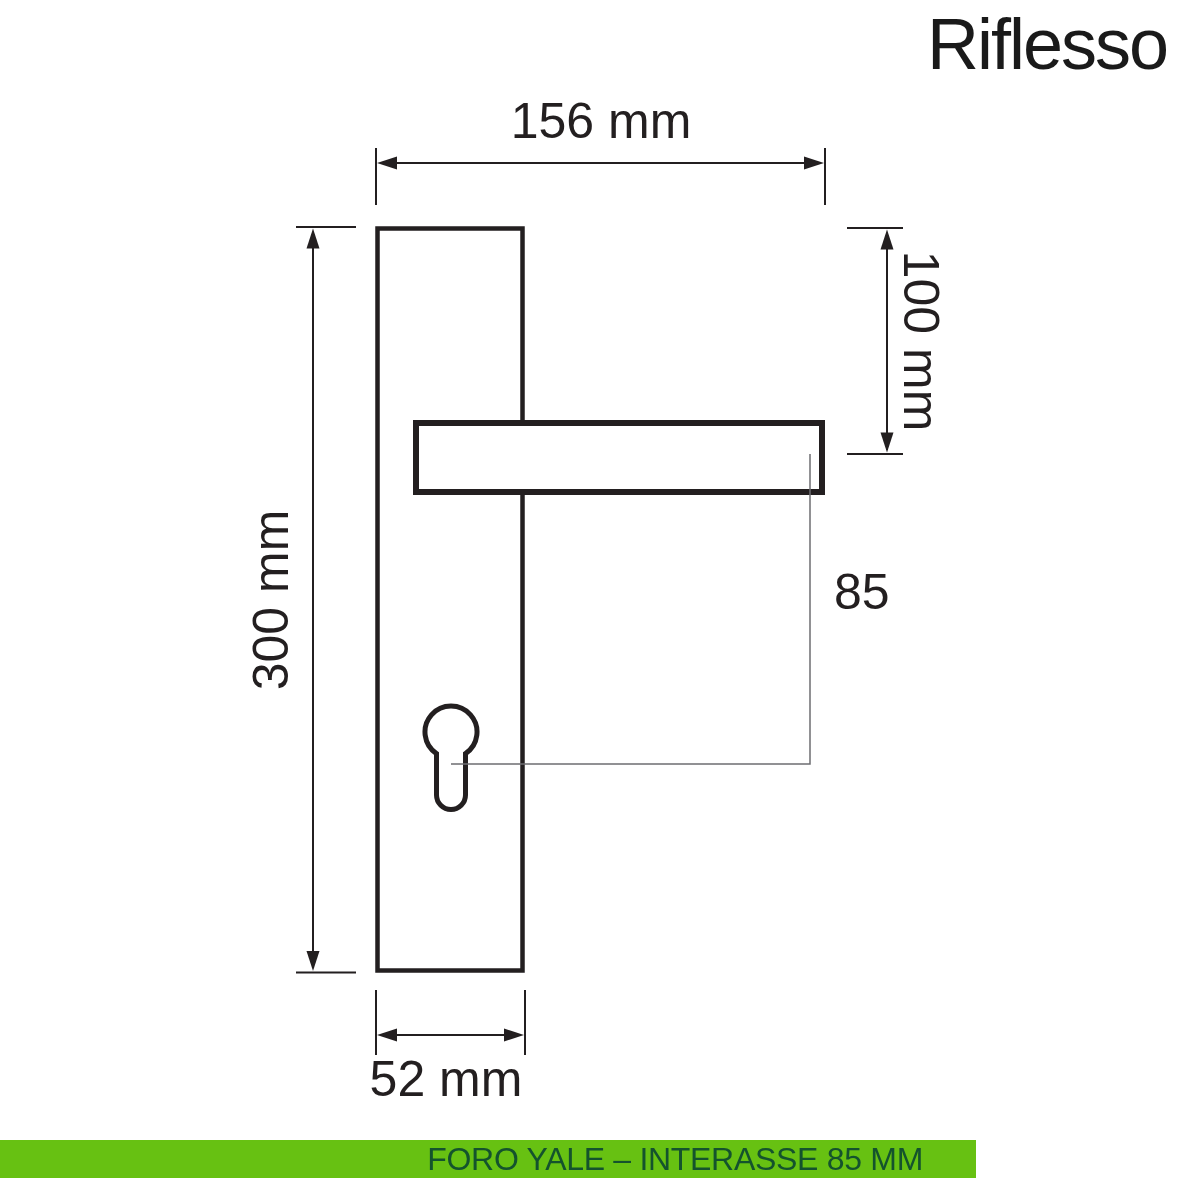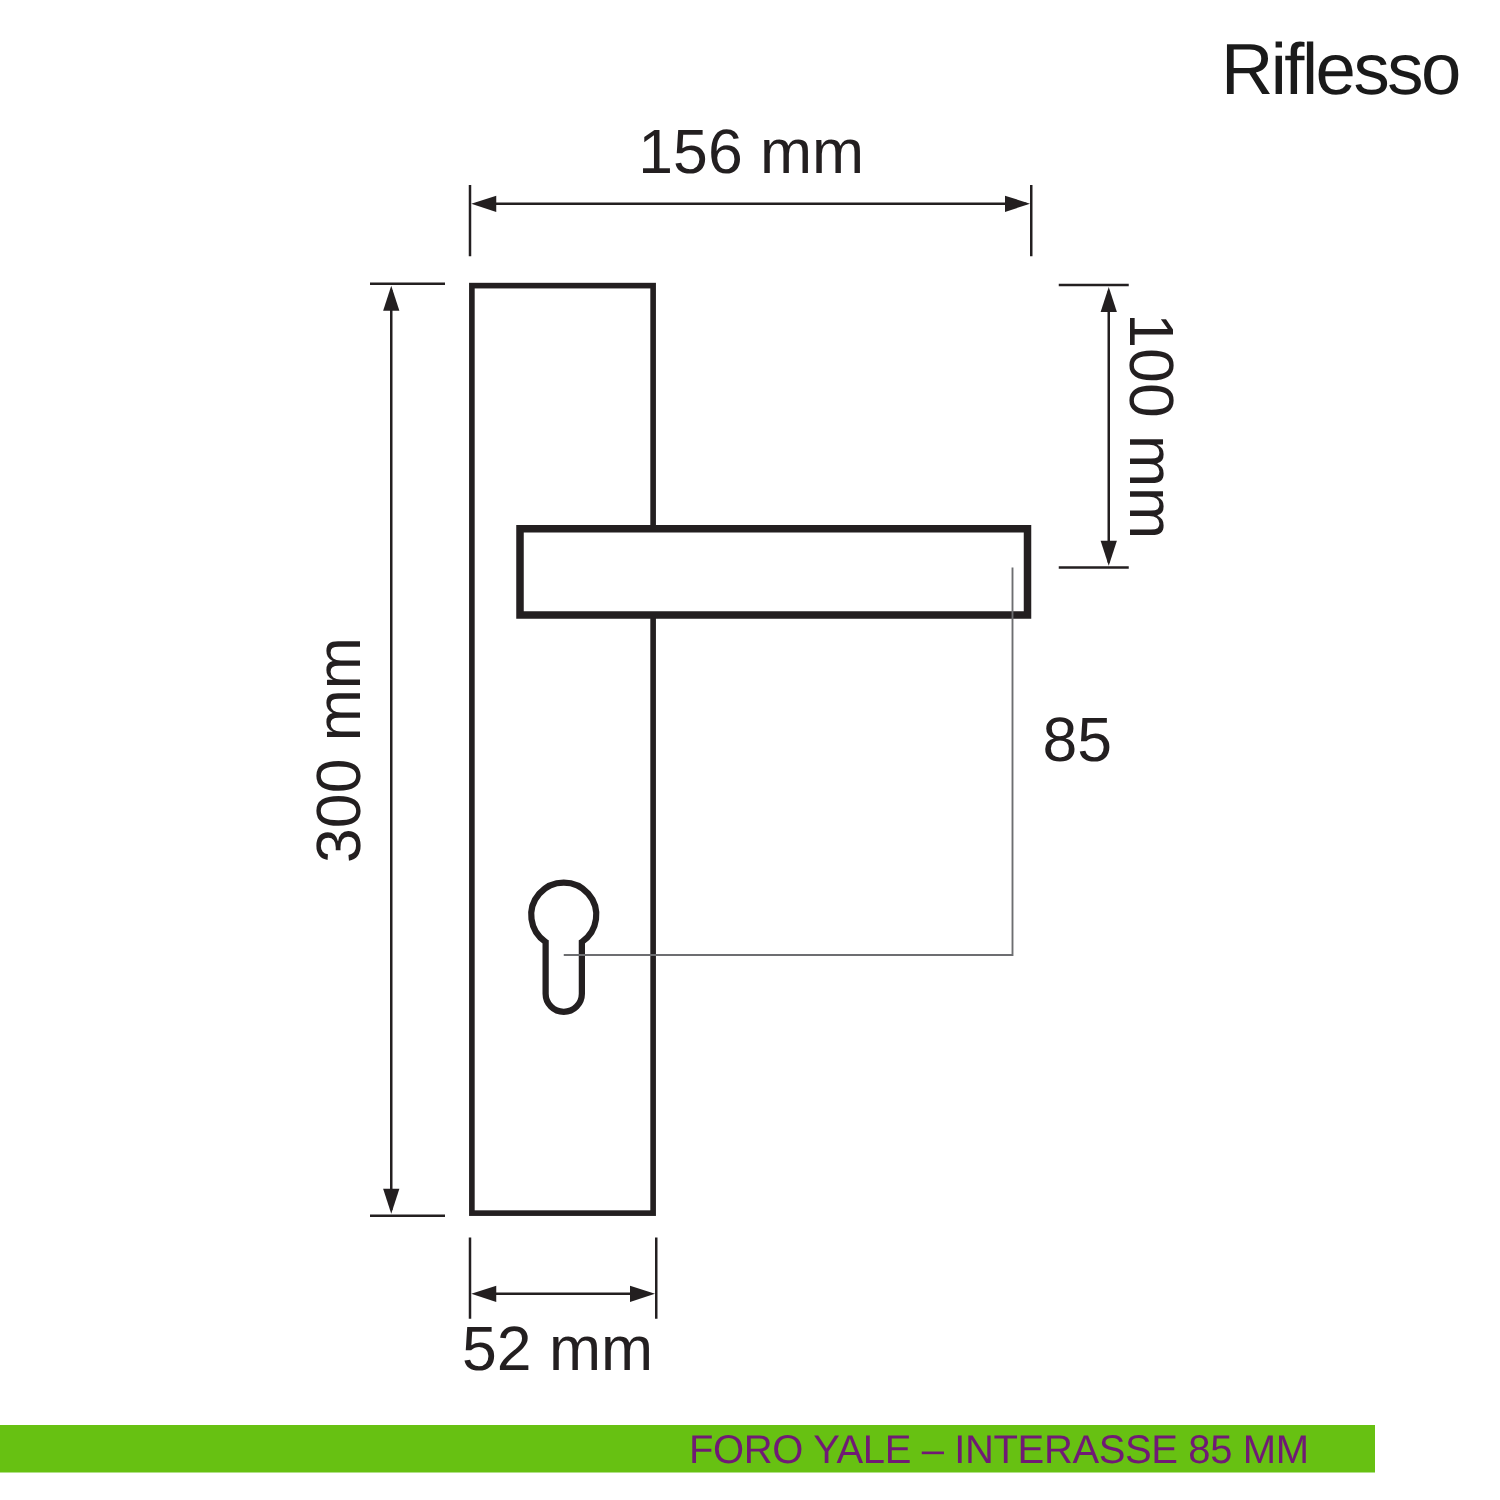--- a/index.html
+++ b/index.html
@@ -9,26 +9,25 @@
   }
   .page {
     position: relative;
     width: 1200px; height: 1200px;
     background: #ffffff;
     overflow: hidden;
   }
   .title {
     position: absolute;
     top: 4px; right: 33px;
-    font-size: 58px;
+    font-size: 72px;
     line-height: 80px;
     letter-spacing: -2px;
     color: #1a1a1a;
     white-space: nowrap;
-    margin-top: 12px;
   }
   .drawing {
     position: absolute;
     left: 0; top: 0;
   }
   
   .outline { fill: #ffffff; stroke: #231f20; }
   .plate   { stroke-width: 4.5; }
   .handle  { stroke-width: 6; }
   .keyhole { stroke-width: 5; }
@@ -37,23 +36,23 @@
   .arrow   { fill: #231f20; stroke: none; }
   .leader  { stroke: #6d6e71; stroke-width: 1.5; fill: none; }
   .dimtext {
     font-family: "Liberation Sans", sans-serif;
     font-size: 50px;
     fill: #231f20;
   }
   .footer {
     position: absolute;
     left: 0; top: 1140px;
-    width: 1100px; height: 38px;
+    width: 976px; height: 38px;
     background: #67c112;
-    color: #701a75;
+    color: #14532d;
     font-size: 32px;
     line-height: 38px;
     text-align: right;
     letter-spacing: -0.3px;
     white-space: nowrap;
   }
   .footer span { margin-right: 53px; }
 </style>
 </head>
 <body>

